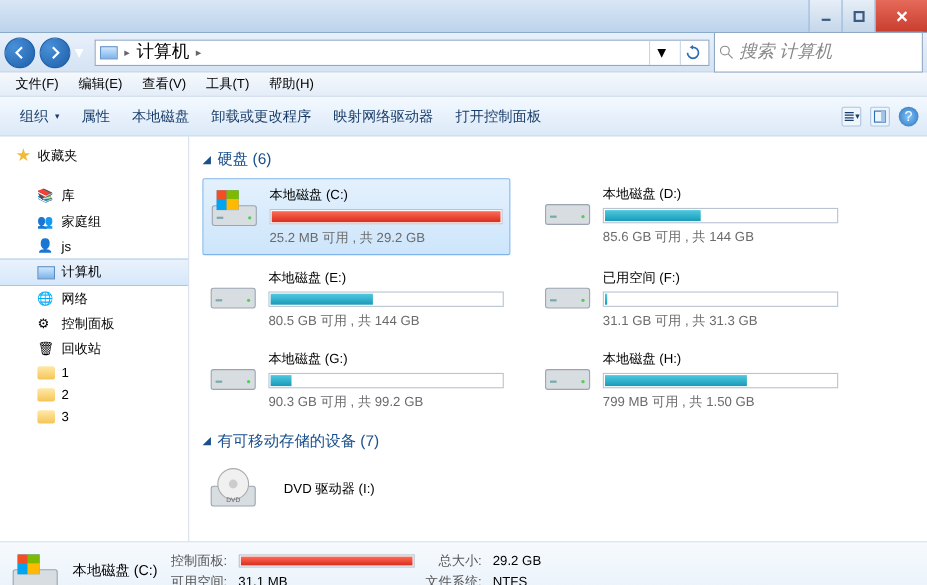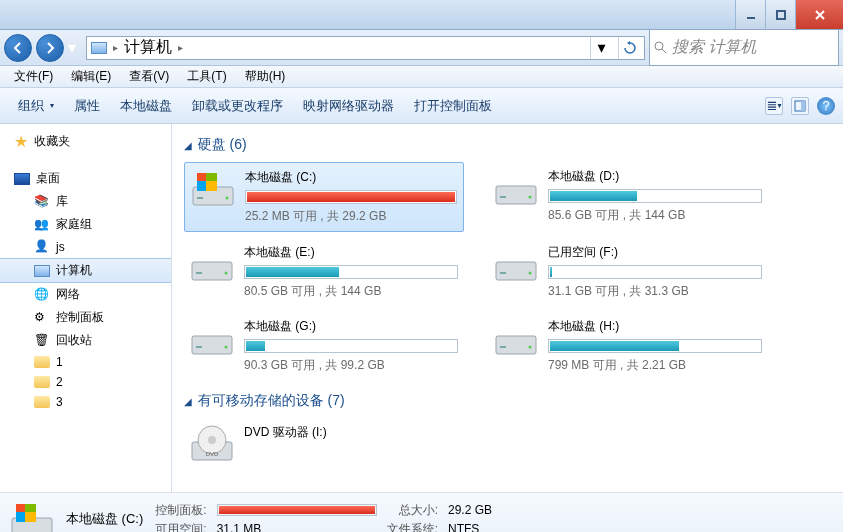--- a/index.html
+++ b/index.html
@@ -53,21 +53,21 @@
 .drive{ width:280px; display:flex; gap:10px; padding:6px; margin-bottom:6px;}
 .drive.selected{ background:linear-gradient(#e4f1fd,#cde5fb); border:1px solid #7fb4ea; border-radius:2px;}
 .drive-icon{ width:44px; height:40px;}
 .disk-body{flex:1;font-size:12px;}
 .disk-name{ color:#000; margin-bottom:4px; white-space:nowrap;}
 .bar{ height:14px; background:#fff; border:1px solid #b8c4d0; position:relative; margin-bottom:4px;}
 .bar-fill{ position:absolute; inset:1px auto 1px 1px; background:linear-gradient(#4fc9e0,#1a9ab8);}
 .bar-fill.red{ background:linear-gradient(#ff6b57,#d82d1c);}
 .disk-stats{ color:#6b6b6b;}
 
-.removable{display:flex;align-items:flex-start;gap:10px;padding:6px;}
+.removable{display:flex;align-items:center;gap:24px;padding:6px;}
 .dvd-ic{width:44px;height:40px;}
 
 
 .details { height:54px; border-top:1px solid #d6e0eb; background:linear-gradient(#f6fafe,#e8f1fa); display:flex; align-items:center; padding:4px 10px; font-size:12px; gap:12px;}
 .details .big-ic{width:44px;height:40px;}
 .details-cols{display:grid; grid-template-columns:auto auto auto auto; column-gap:10px; row-gap:2px; align-items:center;}
 .det-label{color:#555;text-align:right;}
 .det-bar{width:160px;height:12px;border:1px solid #b8c4d0;position:relative;}
 .det-bar-fill{position:absolute;inset:1px auto 1px 1px;background:linear-gradient(#ff6b57,#d82d1c);}
 </style>
@@ -159,24 +159,20 @@
   </div>
 </div>
 
 <div class="body">
   <div class="sidebar">
     <div class="tree-item">
         <span class="star">★</span>
         <span>收藏夹</span>
       </div>
     <div style="height:14px"></div>
-    <div class="tree-item">
-        <span class="desktop-ic"></span>
-        <span>桌面</span>
-      </div>
     <div id="tree">
         <div class="tree-item child">
           <span class="tree-icon">📚</span>
           <span>库</span>
         </div>
         <div class="tree-item child">
           <span class="tree-icon">👥</span>
           <span>家庭组</span>
         </div>
         <div class="tree-item child">
@@ -299,21 +295,21 @@
           <svg class="drive-icon" viewBox="0 0 44 40">
             <rect x="2" y="18" width="40" height="18" rx="2" fill="#d8dde2" stroke="#9aa5b1"></rect>
             <rect x="6" y="28" width="6" height="2" fill="#7aa"></rect>
             <circle cx="36" cy="29" r="1.5" fill="#5c5"></circle>
           </svg>
   <div class="disk-body">
             <div class="disk-name">本地磁盘 (H:)</div>
             <div class="bar">
               <div class="bar-fill " style="width:61%"></div>
             </div>
-            <div class="disk-stats">799 MB 可用 , 共 2.21 GB</div>
+            <div class="disk-stats">799 MB 可用 , 共 1.50 GB</div>
           </div>
         </div>
       </div>
     <div class="section-hdr">
         <span class="tri">◢</span>
         <span>有可移动存储的设备 (7)</span>
       </div>
     <div class="removable">
       <svg class="dvd-ic" viewBox="0 0 44 40">
           <rect x="2" y="18" width="40" height="18" rx="2" fill="#d8dde2" stroke="#9aa5b1"></rect>

